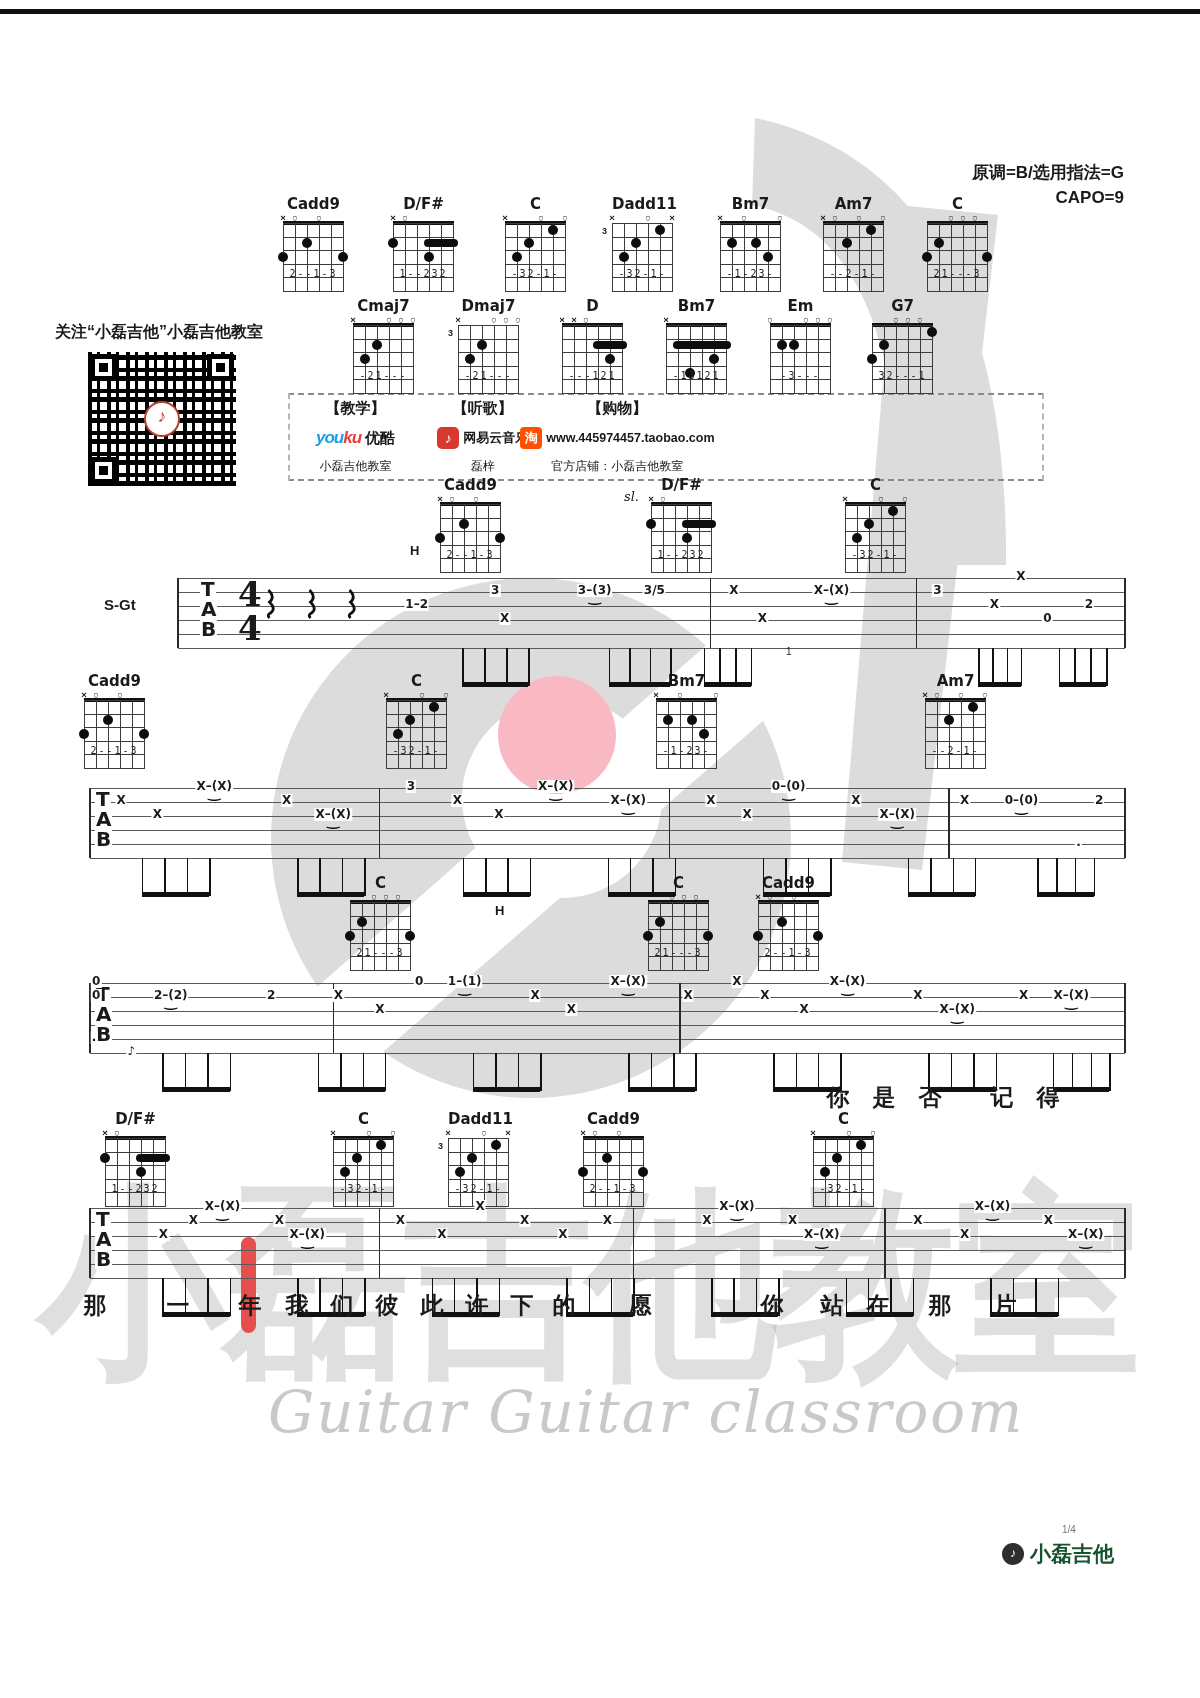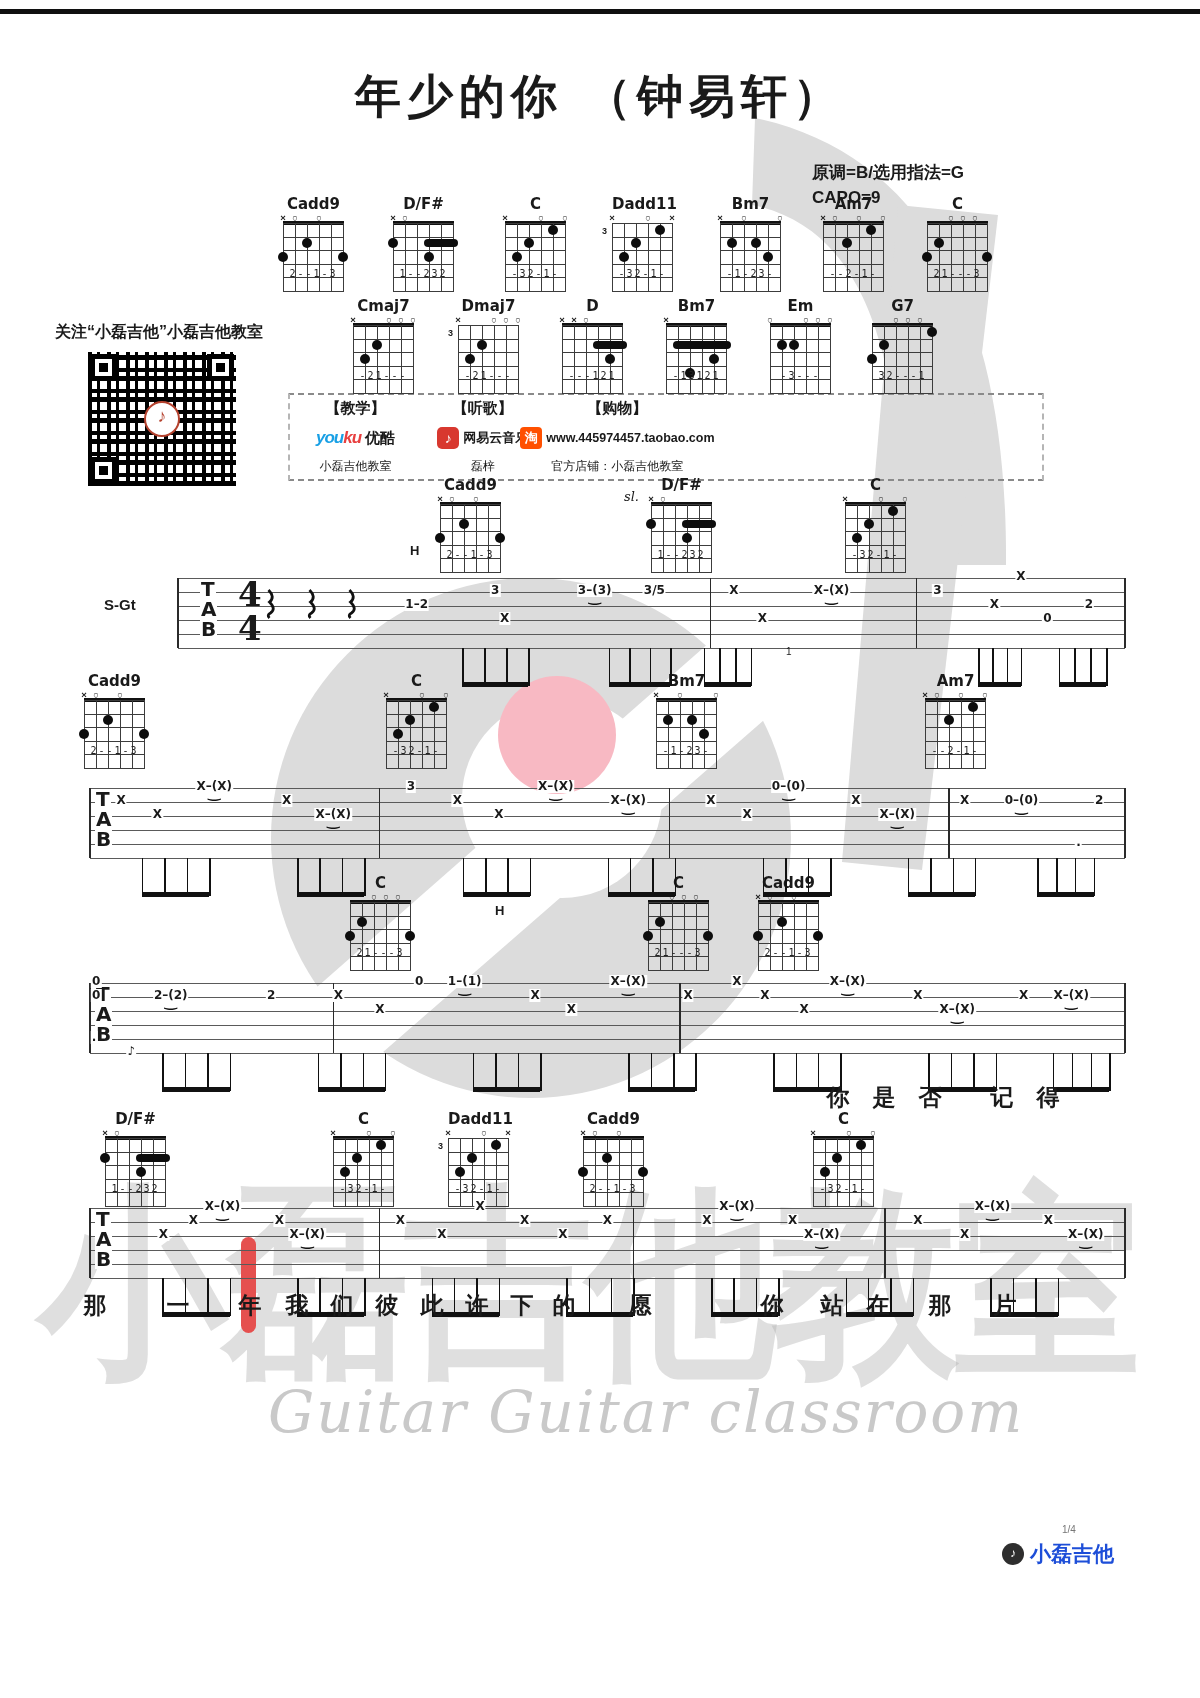--- a/index.html
+++ b/index.html
@@ -19,21 +19,21 @@
   .wm-redbar{position:absolute;left:241px;top:1237px;width:15px;height:96px;border-radius:8px;
              background:#e5504f;z-index:3;}
 
   
   .content{position:absolute;inset:0;z-index:5;}
   .toprule{position:absolute;left:0;top:9px;width:1200px;height:5px;background:#101010;}
   .title{position:absolute;left:0;top:66px;width:100%;margin:0;text-align:center;
          font-size:46px;font-weight:bold;letter-spacing:6px;font-family:"DejaVu Sans",sans-serif;}
   .subtitle{position:absolute;left:0;top:138px;width:100%;text-align:center;font-size:21px;
             font-weight:bold;letter-spacing:3px;}
-  .keyinfo{position:absolute;left:812px;top:160px;width:292px;text-align:left;font-size:17px;
+  .keyinfo{position:absolute;left:832px;top:160px;width:292px;text-align:right;font-size:17px;
            line-height:25px;font-weight:bold;}
   .qrcap{position:absolute;left:55px;top:322px;width:240px;font-size:16px;font-weight:bold;}
 
   
   .qr{position:absolute;left:88px;top:352px;width:148px;height:134px;background:
       repeating-linear-gradient(90deg,#000 0 4px,transparent 4px 9px,#000 9px 12px,transparent 12px 19px),
       repeating-linear-gradient(0deg,#000 0 5px,transparent 5px 9px,#000 9px 13px,transparent 13px 21px),#fff;}
   .qf{position:absolute;width:27px;height:27px;border:5px solid #000;background:#fff;}
   .qf::after{content:"";position:absolute;left:4px;top:4px;width:9px;height:9px;background:#000;}
   .qf.tl{left:2px;top:2px}.qf.tr{right:2px;top:2px}.qf.bl{left:2px;bottom:2px}
@@ -108,21 +108,21 @@
   .sgt{position:absolute;font-weight:bold;font-size:15px;}
 
   .ann{position:absolute;font-weight:bold;font-size:13px;}
   .ann.i{font-style:italic;font-weight:normal;font-family:"DejaVu Serif",serif;}
   .ann.s{font-size:10px;font-weight:normal;}
 
   .lyr{position:absolute;font-weight:600;transform:translateX(-50%);white-space:nowrap;}
 
   .pageind{position:absolute;left:1062px;top:1524px;font-size:10px;color:#777;}
   .brand{position:absolute;left:1002px;top:1540px;display:flex;align-items:center;gap:6px;
-         font-size:21px;font-weight:bold;color:#1d4ed8;}
+         font-size:21px;font-weight:bold;color:#14532d;}
   .bicon{position:relative;width:22px;height:22px;border-radius:50%;background:#2e2e2e;}
   .bicon::after{content:"♪";position:absolute;left:0;top:3px;width:100%;text-align:center;
                 color:#fff;font-size:12px;}
 </style>
 </head>
 <body>
 
 <div class="page">
 
   <svg class="wm-note" width="1200" height="1698" viewBox="0 0 1200 1698">
@@ -133,21 +133,20 @@
     <path d="M300 1002 L 735 620 L 802 687 L 367 1066 Z" fill="#ffffff"></path>
   </svg>
   <div class="wm-pink"></div>
   <div class="wm-cntext">小磊吉他教室</div>
   <div class="wm-entext">Guitar Guitar classroom</div>
   <div class="wm-redbar"></div>
 
   <div class="content">
     <div class="toprule"></div>
 
-    <h1 class="title">年少的你 （钟易轩）</h1>
     <div class="keyinfo">
       <div>原调=B/选用指法=G</div>
       <div>CAPO=9</div>
     </div>
 
     <div class="qrcap">关注“小磊吉他”小磊吉他教室</div>
     <div class="qr">
       <span class="qf tl"></span>
       <span class="qf tr"></span>
       <span class="qf bl"></span>

